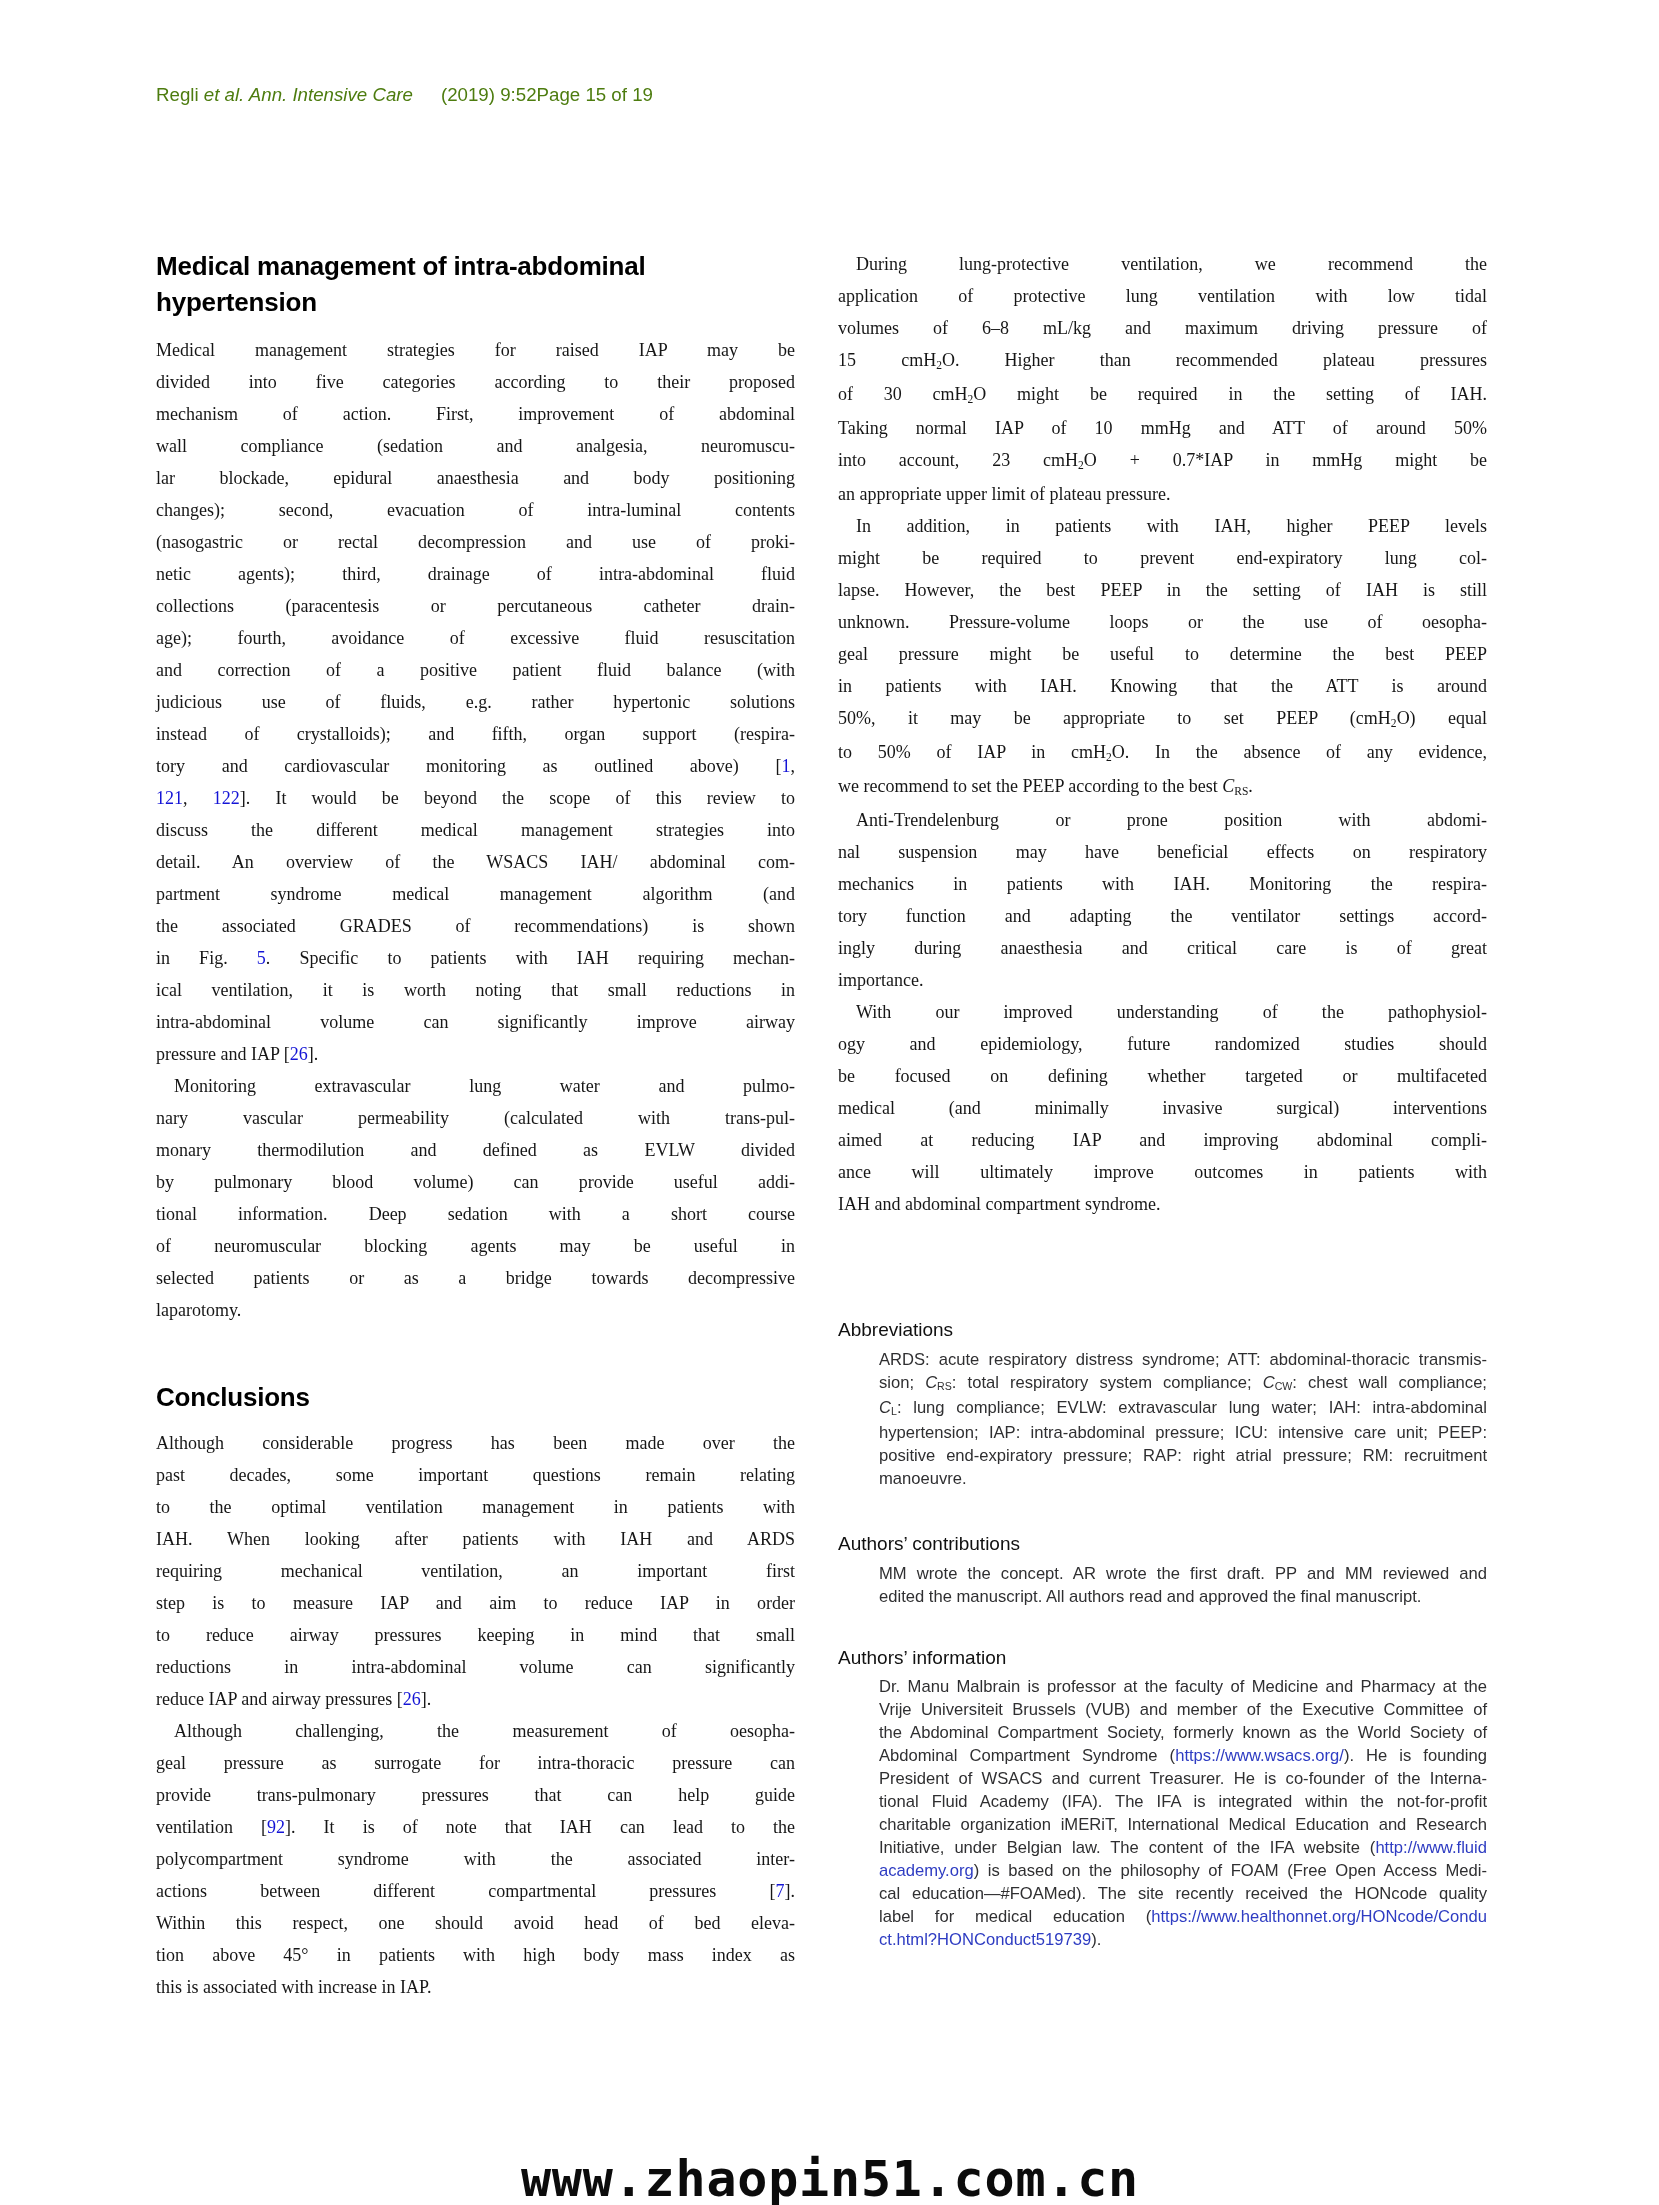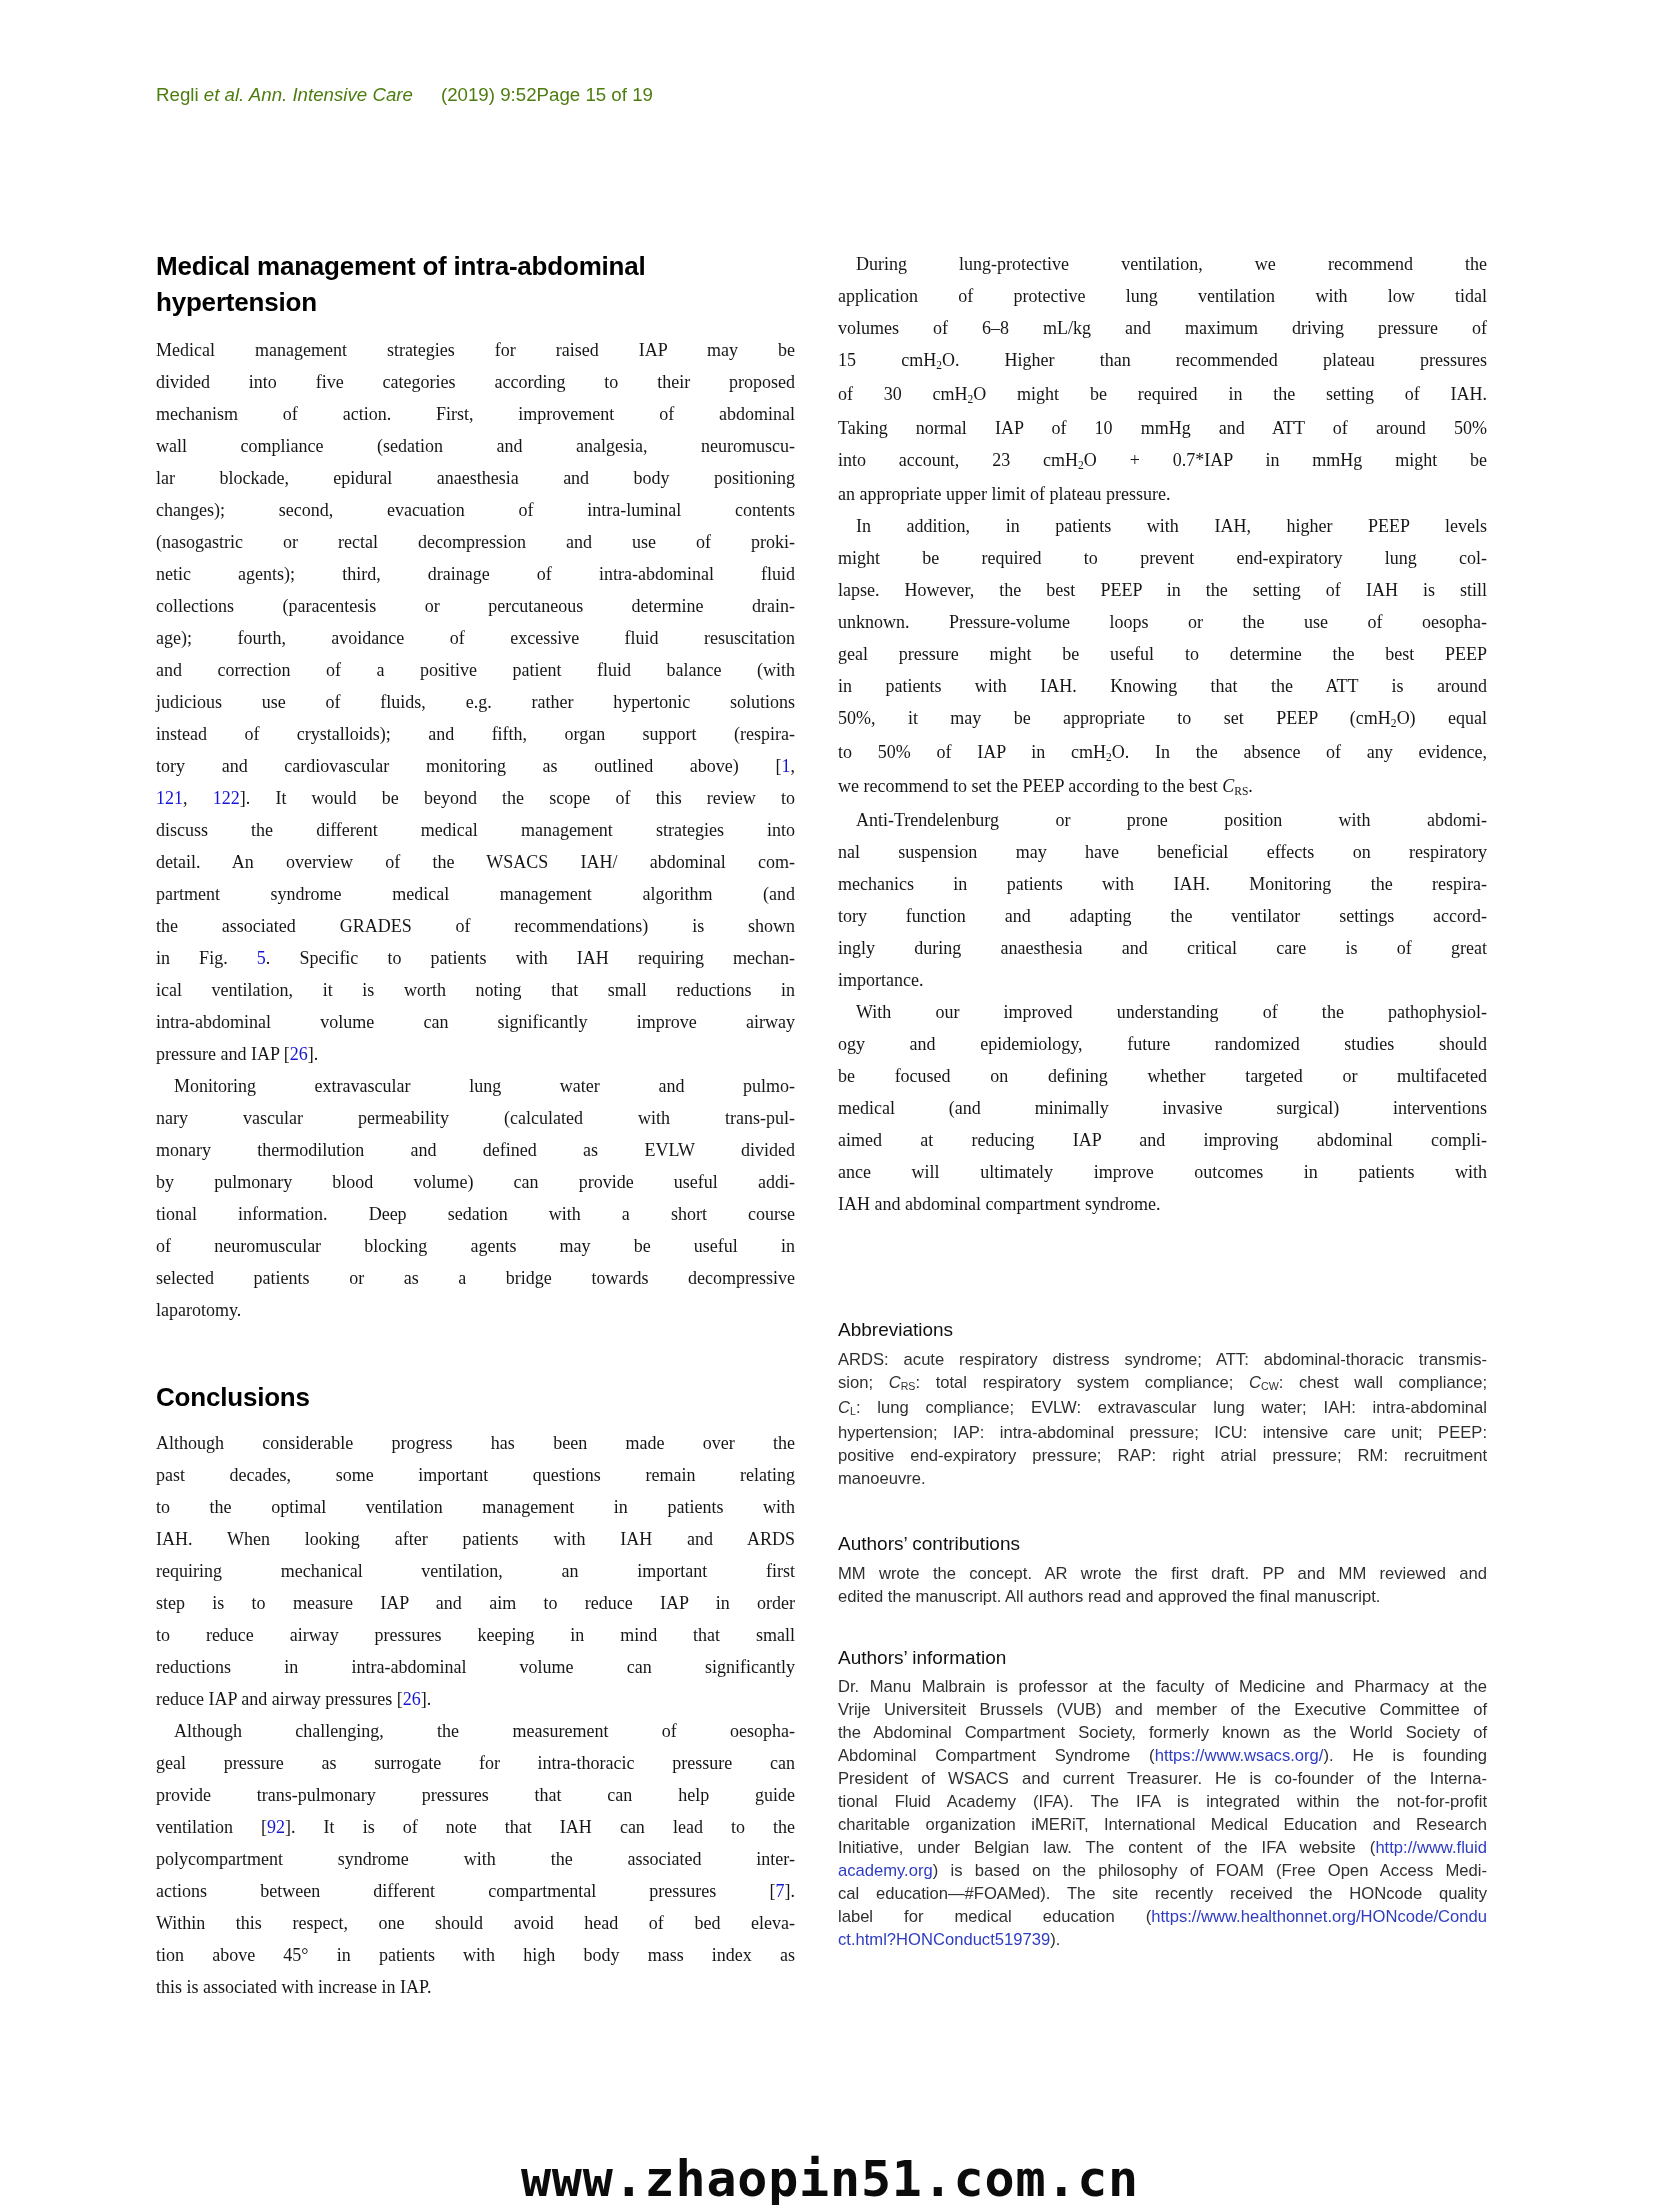--- a/index.html
+++ b/index.html
@@ -11,21 +11,21 @@
   .cols{position:absolute;top:248px;left:156px;display:flex;gap:43px;}
   .col-left{width:639px;}
   .col-right{width:649px;}
   .serif{font-family:"Liberation Serif",serif;font-size:18px;line-height:32px;color:#161616;}
   .ln{text-align:justify;text-align-last:justify;}
   .ln.last{text-align-last:left;}
   .sec-head{font-family:"Liberation Sans",sans-serif;font-weight:bold;font-size:26px;
             line-height:36px;color:#000;white-space:pre-line;letter-spacing:-0.2px;text-align:left;}
   .sec-head.first{margin-bottom:14px;}
   .sec-head.conclusions{margin-top:53px;margin-bottom:11.6px;}
-  .sans{font-family:"Liberation Sans",sans-serif;font-size:16.6px;line-height:23px;color:#2f2f31;}
+  .sans{font-family:"Liberation Sans",sans-serif;font-size:16.6px;line-height:23px;color:#2f2f31;margin-left:41px;}
   .sub-head{font-family:"Liberation Sans",sans-serif;font-weight:normal;font-size:19px;
             line-height:25px;color:#101010;text-align:left;}
   .mt-abbrev{margin-top:97px;margin-bottom:5.8px;}
   .mt-contrib{margin-top:41px;margin-bottom:5.8px;}
   .mt-info{margin-top:37px;margin-bottom:5.8px;}
   .rt-i{font-style:italic;}
   .rt-s{font-size:0.64em;position:relative;top:0.22em;}
   .serif .rt-l{color:var(--serif-link,#1414d6);}
   .sans .rt-l{color:var(--sans-link,#2e3cc2);}
   .watermark{position:absolute;top:2150px;left:0;width:100%;text-align:center;
@@ -46,21 +46,21 @@
 hypertension</div>
     <div class="serif">
         <div class="ln">Medical management strategies for raised IAP may be</div>
         <div class="ln">divided into five categories according to their proposed</div>
         <div class="ln">mechanism of action. First, improvement of abdominal</div>
         <div class="ln">wall compliance (sedation and analgesia, neuromuscu-</div>
         <div class="ln">lar blockade, epidural anaesthesia and body positioning</div>
         <div class="ln">changes); second, evacuation of intra-luminal contents</div>
         <div class="ln">(nasogastric or rectal decompression and use of proki-</div>
         <div class="ln">netic agents); third, drainage of intra-abdominal fluid</div>
-        <div class="ln">collections (paracentesis or percutaneous determine drain-</div>
+        <div class="ln">collections (paracentesis or percutaneous catheter drain-</div>
         <div class="ln">age); fourth, avoidance of excessive fluid resuscitation</div>
         <div class="ln">and correction of a positive patient fluid balance (with</div>
         <div class="ln">judicious use of fluids, e.g. rather hypertonic solutions</div>
         <div class="ln">instead of crystalloids); and fifth, organ support (respira-</div>
         <div class="ln">tory and cardiovascular monitoring as outlined above) [<span class="rt-l">1</span>,</div>
         <div class="ln"><span class="rt-l">121</span>, <span class="rt-l">122</span>]. It would be beyond the scope of this review to</div>
         <div class="ln">discuss the different medical management strategies into</div>
         <div class="ln">detail. An overview of the WSACS IAH/ abdominal com-</div>
         <div class="ln">partment syndrome medical management algorithm (and</div>
         <div class="ln">the associated GRADES of recommendations) is shown</div>

